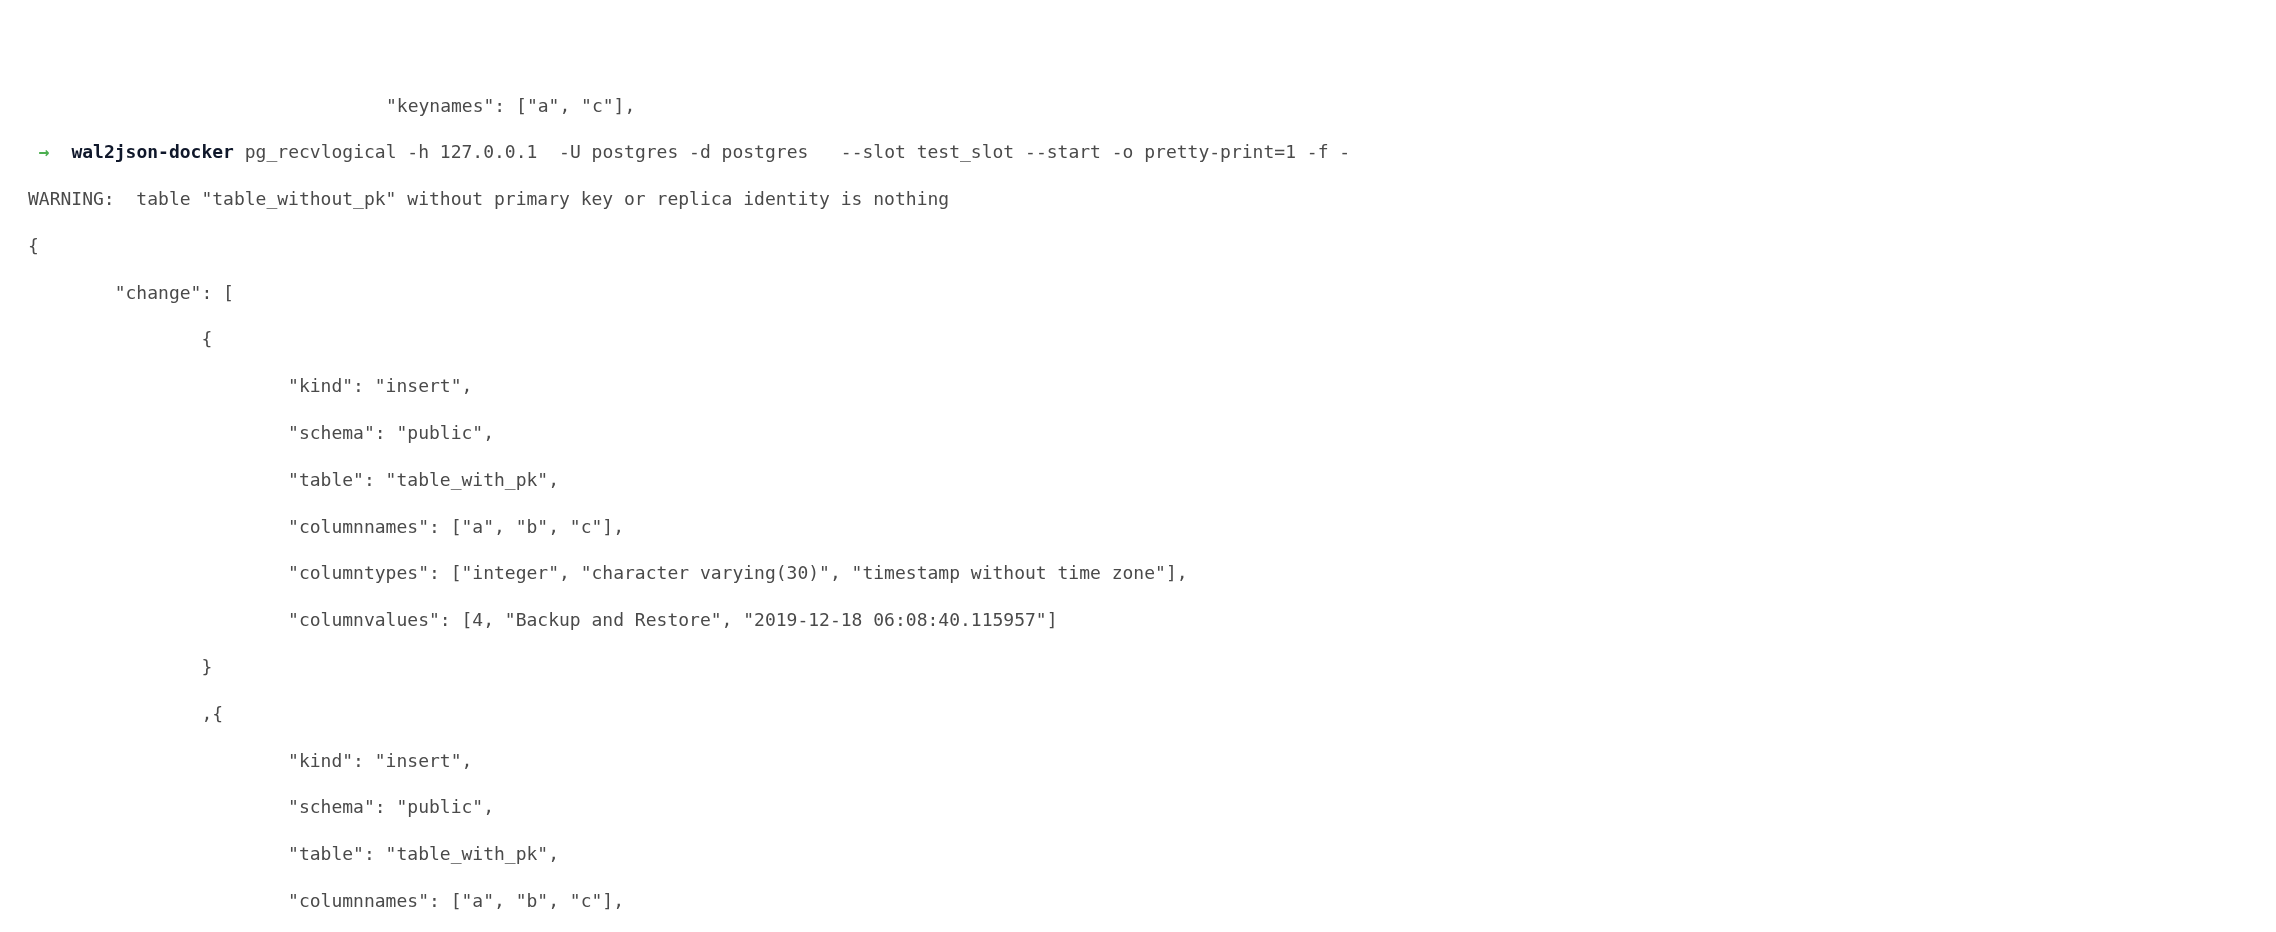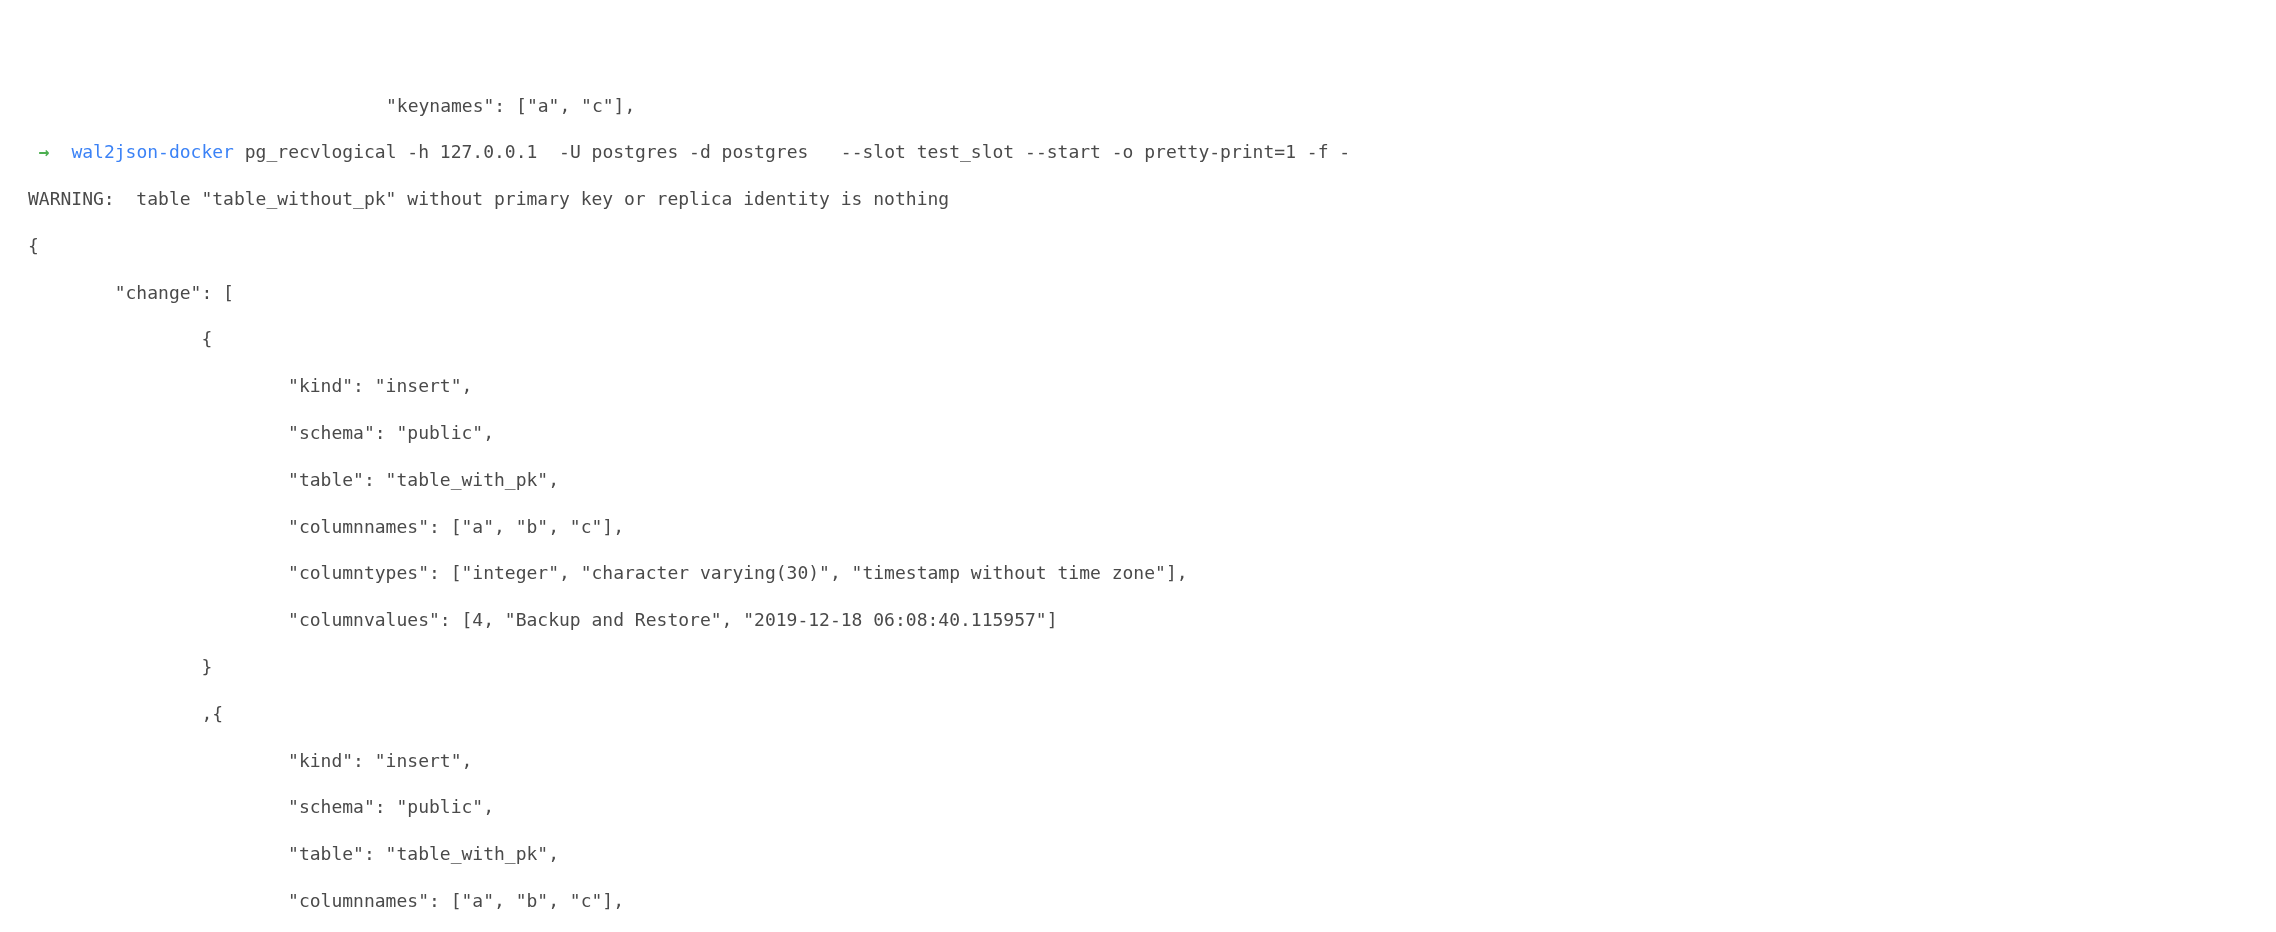--- a/index.html
+++ b/index.html
@@ -7,21 +7,21 @@
       background: #ffffff;
       font-family: "Menlo", "Monaco", "Consolas", monospace;
       font-size: 18px;
       line-height: 1.3;
       color: #4a4a4a;
       padding: 0 0 0 28px;
       white-space: pre;
       overflow: hidden;
     }
     .arrow { color: #4CAF50; font-weight: bold; }
-    .dirname { color: #3b82f6; font-weight: normal; }
+    .dirname { color: #0f172a; font-weight: bold; }
     .cmd { color: #4a4a4a; margin-top: 28px; }
     .line { white-space: pre; }
     .partial-top { color: #4a4a4a; margin-left: 358px; }
   </style>
 </head>
 <body>
 
 
 
 <div class="line partial-top">"keynames": ["a", "c"],</div>

